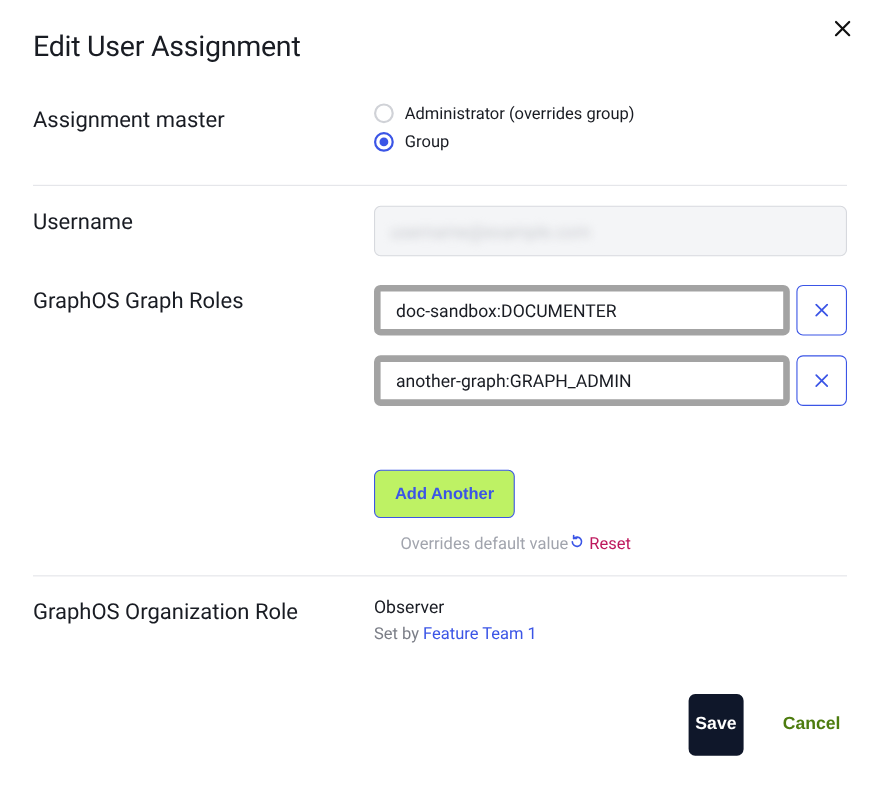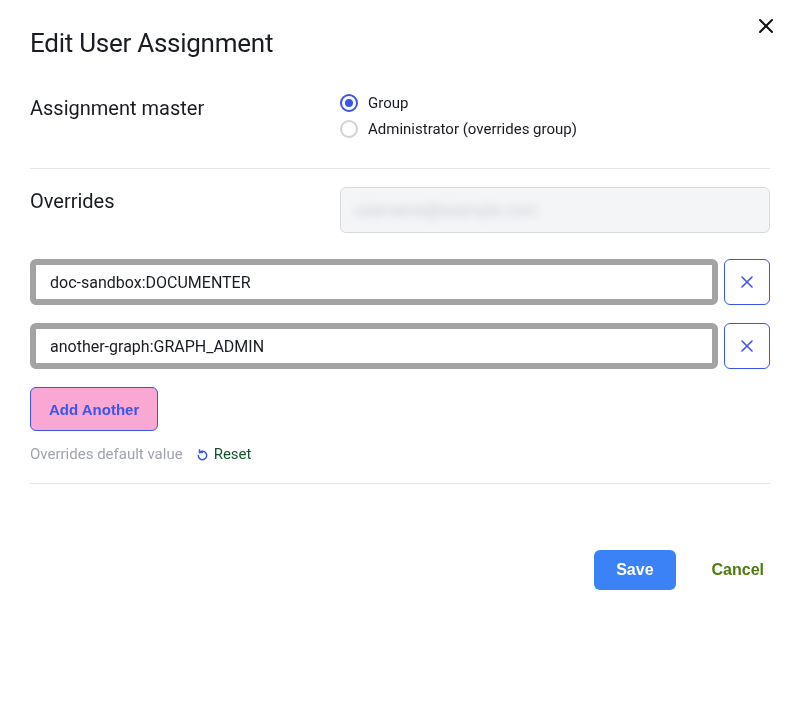--- a/index.html
+++ b/index.html
@@ -131,35 +131,36 @@
     display: inline-flex;
     align-items: center;
     height: 44px;
     padding: 0 18px;
     border: 1.5px solid #3b55e6;
     border-radius: 6px;
     color: #3b55e6;
     font-weight: 600;
     font-size: 15px;
     cursor: pointer;
-    background: #f9a8d4;
+    background: #bef264;
     margin-bottom: 14px;
+    margin-top: 40px;
   }
   .override-line {
     display: flex;
     align-items: center;
-    gap: 12px;
-    font-size: 15px;
+    font-size: 15px;
+    margin-left: 24px;
   }
   .muted { color: #a1a4ad; }
   .reset {
-    color: #14532d;
+    color: #be185d;
     cursor: pointer;
     display: inline-flex;
-    align-items: flex-end;
+    align-items: flex-start;
     gap: 4px;
     font-size: 15px;
   }
   .reset svg { display: block; }
   .org-role-line1 {
     font-size: 16px;
     color: #191c23;
     margin-bottom: 6px;
   }
   .org-role-line2 {
@@ -171,26 +172,26 @@
     cursor: pointer;
   }
   .footer {
     display: flex;
     justify-content: flex-end;
     gap: 30px;
     align-items: center;
     padding-top: 26px;
   }
   .btn-save {
-    background: #3b82f6;
+    background: #0f172a;
     color: #fff;
     border: none;
     border-radius: 6px;
-    height: 40px;
-    padding: 0 22px;
+    height: 56px;
+    padding: 0 6px;
     font-size: 16px;
     font-weight: 600;
     cursor: pointer;
   }
   .btn-cancel {
     background: none;
     border: none;
     color: #4d7c0f;
     font-size: 16px;
     font-weight: 600;
@@ -208,42 +209,43 @@
     <svg width="16" height="16" viewBox="0 0 16 16">
         <path d="M2 2 L14 14 M14 2 L2 14" stroke="#111" stroke-width="2" stroke-linecap="round"></path>
       </svg>
   </div>
 </div>
 
 <div class="row first">
   <div class="label-col">Assignment master</div>
   <div class="value-col">
     <div class="radio-row">
+      <span class="radio"></span>
+      <span>Administrator (overrides group)</span>
+    </div>
+    <div class="radio-row">
       <span class="radio selected"></span>
       <span>Group</span>
     </div>
-    <div class="radio-row">
-      <span class="radio"></span>
-      <span>Administrator (overrides group)</span>
-    </div>
   </div>
 </div>
 
 <hr class="divider">
 
 <div class="row">
-  <div class="label-col">Overrides</div>
+  <div class="label-col">Username</div>
   <div class="value-col">
     <div class="text-input">
       <span class="blurred-text">username@example.com</span>
     </div>
   </div>
 </div>
 
 <div class="row" style="padding-top:6px;">
+  <div class="label-col">GraphOS Graph Roles</div>
   <div class="value-col">
     <div class="role-entry">
       <div class="role-box">doc-sandbox:DOCUMENTER</div>
       <div class="role-remove">
         <svg width="12" height="12" viewBox="0 0 12 12">
             <path d="M1 1 L11 11 M11 1 L1 11" stroke="#3b55e6" stroke-width="1.6" stroke-linecap="round"></path>
           </svg>
       </div>
     </div>
     <div class="role-entry">
@@ -264,18 +266,25 @@
           </svg>
         <span>Reset</span>
       </span>
     </div>
   </div>
 </div>
 
 <hr class="divider">
 
 <div class="row">
+  <div class="label-col">GraphOS Organization Role</div>
+  <div class="value-col">
+    <div class="org-role-line1">Observer</div>
+    <div class="org-role-line2">
+      <span>Set by </span><span class="link">Feature Team 1</span>
+    </div>
+  </div>
 </div>
 
 <div class="footer">
   <button class="btn-save">Save</button>
   <button class="btn-cancel">Cancel</button>
 </div>
 
 </body></html>

